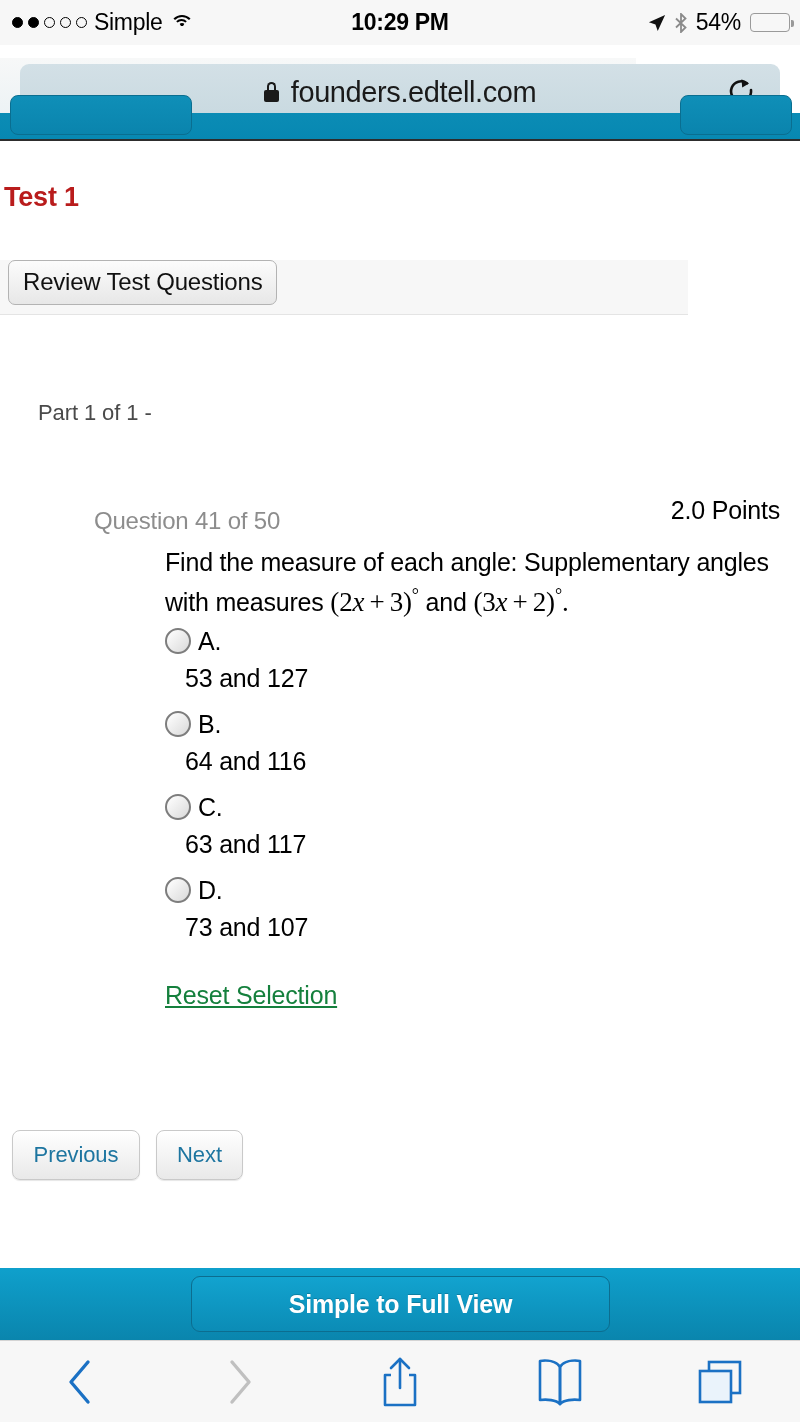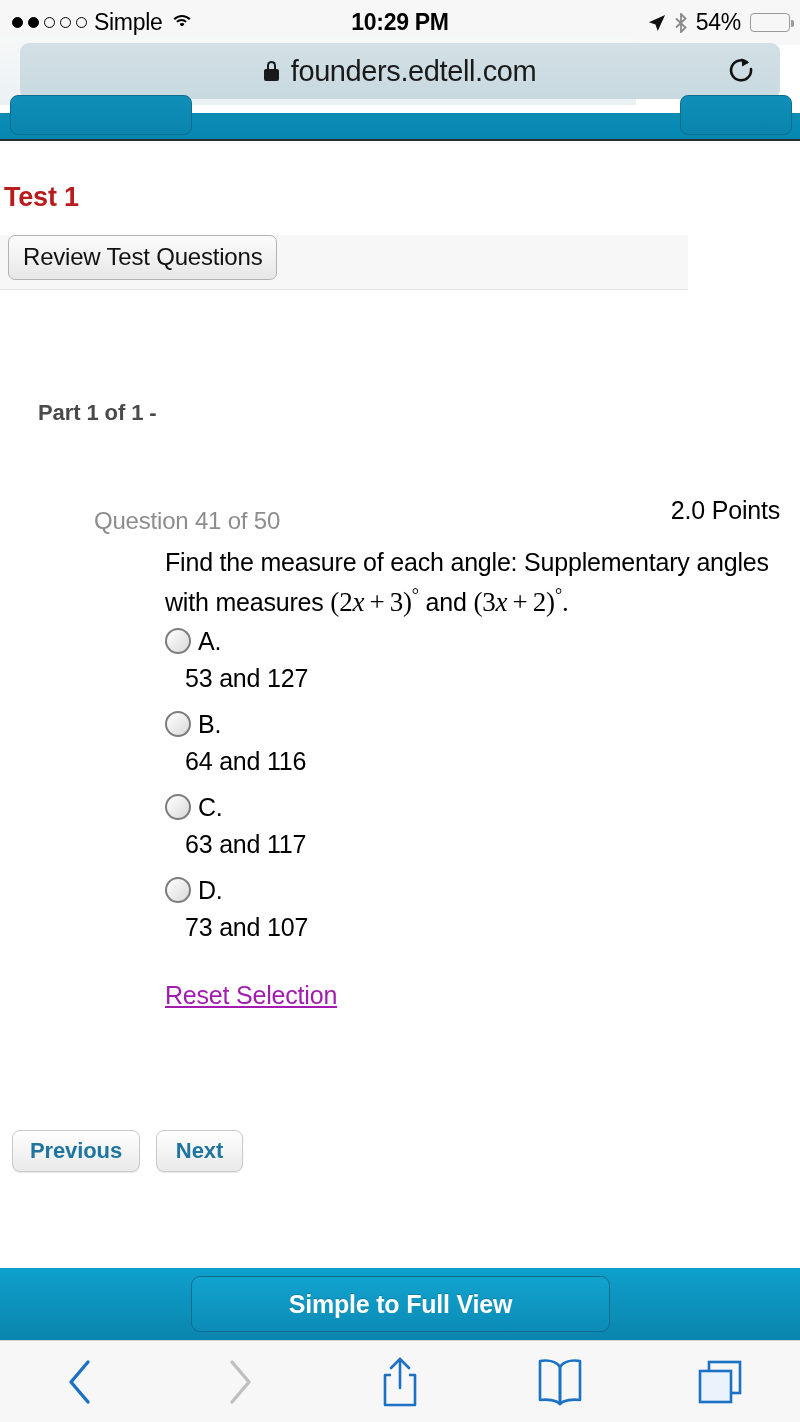--- a/index.html
+++ b/index.html
@@ -36,21 +36,21 @@
   .bt { width:12px; height:20px; }
   .batt-pct { font-size:23px; color:#000; letter-spacing:-0.3px; }
   .batt { position:relative; width:40px; height:19px; border:1.8px solid #9a9a9a;
           border-radius:4px; padding:2px; }
   .batt-fill { height:100%; background:#f9ca0a; border-radius:1.5px; }
   .batt-cap { position:absolute; right:-5px; top:6px; width:3px; height:7px;
               background:#9a9a9a; border-radius:0 2px 2px 0; }
 
   
   .urlbar-wrap {
-    position:absolute; left:0; top:37px; width:636px; height:68px;
+    position:absolute; left:0; top:58px; width:636px; height:68px;
     background:linear-gradient(to bottom,#f7f8f8,#eaf1f4);
     padding-left:37px;
   }
   .urlbar {
     position:absolute; left:20px; top:6px; width:760px; height:56px;
     background:linear-gradient(to bottom,#d3e0e6,#c8d9e0);
     border-radius:9px;
     display:flex; align-items:center; justify-content:center;
   }
   .lock { width:15px; height:20px; position:relative; margin-right:12px; }
@@ -73,35 +73,35 @@
   }
   .appbar-btn.left { left:10px; width:182px; }
   .appbar-btn.right { left:680px; width:112px; }
 
   
   .test-title {
     position:absolute; left:4px; top:182px;
     font-size:27px; font-weight:bold; color:#b91c1c; letter-spacing:-0.2px;
   }
   .review-strip {
-    position:absolute; left:0; top:235px; width:688px; height:55px;
+    position:absolute; left:0; top:260px; width:688px; height:55px;
     background:#f7f7f7; border-bottom:1px solid #e4e4e4;padding-left:8px;
   }
   .review-btn {
     position:absolute; left:8px; top:-0.5px; height:45px; padding:0 14px;
     background:linear-gradient(to bottom,#fcfcfc,#e7e7e7);
     border:1px solid #b3b3b3; border-radius:7px;
     font-family:"Liberation Sans", sans-serif; font-size:24px; color:#111;
     display:flex; align-items:center; letter-spacing:-0.2px;
   }
 
   
   .part-label {
     position:absolute; left:38px; top:400px;
-    font-size:22px; font-weight:bold; color:#4a4a4a; letter-spacing:-0.1px;
+    font-size:22px; font-weight:normal; color:#4a4a4a; letter-spacing:-0.1px;
   }
   .q-num {
     position:absolute; left:94px; top:507px;
     font-size:24px; color:#8d8d8d; letter-spacing:-0.2px;
   }
   .q-points {
     position:absolute; right:20px; top:496px;
     font-size:25px; color:#000; letter-spacing:-0.2px;
   }
   .q-text {
@@ -119,32 +119,32 @@
     width:26px; height:26px; border-radius:50%;
     border:2px solid #7d7d7d;
     background:linear-gradient(135deg,#fdfdfd 8%,#dcdcdc 92%);
     flex:0 0 auto;
   }
   .choice-letter { font-size:25px; color:#000; margin-left:7px; letter-spacing:-0.2px; }
   .choice-text { font-size:25px; color:#000; margin-top:6px; margin-left:20px; letter-spacing:-0.2px; }
 
   .reset-link {
     position:absolute; left:165px; top:981px;
-    font-size:25px; color:#a21caf; text-decoration:underline; letter-spacing:-0.2px;
+    font-size:25px; color:#15803d; text-decoration:underline; letter-spacing:-0.2px;
     cursor:pointer;
   }
 
   
   .nav-btn {
-    position:absolute; top:1130px; height:42px;
+    position:absolute; top:1130px; height:50px;
     background:linear-gradient(to bottom,#ffffff,#e9e9e9);
     border:1px solid #c9c9c9; border-radius:8px;
     box-shadow:0 1px 1px rgba(0,0,0,0.10);
     display:flex; align-items:center; justify-content:center;
-    font-size:22px; font-weight:bold; color:#1d75a0; letter-spacing:-0.1px;
+    font-size:22px; font-weight:normal; color:#1d75a0; letter-spacing:-0.1px;
   }
   .nav-btn.prev { left:12px; width:128px; }
   .nav-btn.next { left:156px; width:87px; }
 
   
   .footer-teal {
     position:absolute; left:0; top:1268px; width:800px; height:72px;
     background:linear-gradient(to bottom,#0fa0cc,#0a85ad);
   }
   .full-view-btn {

